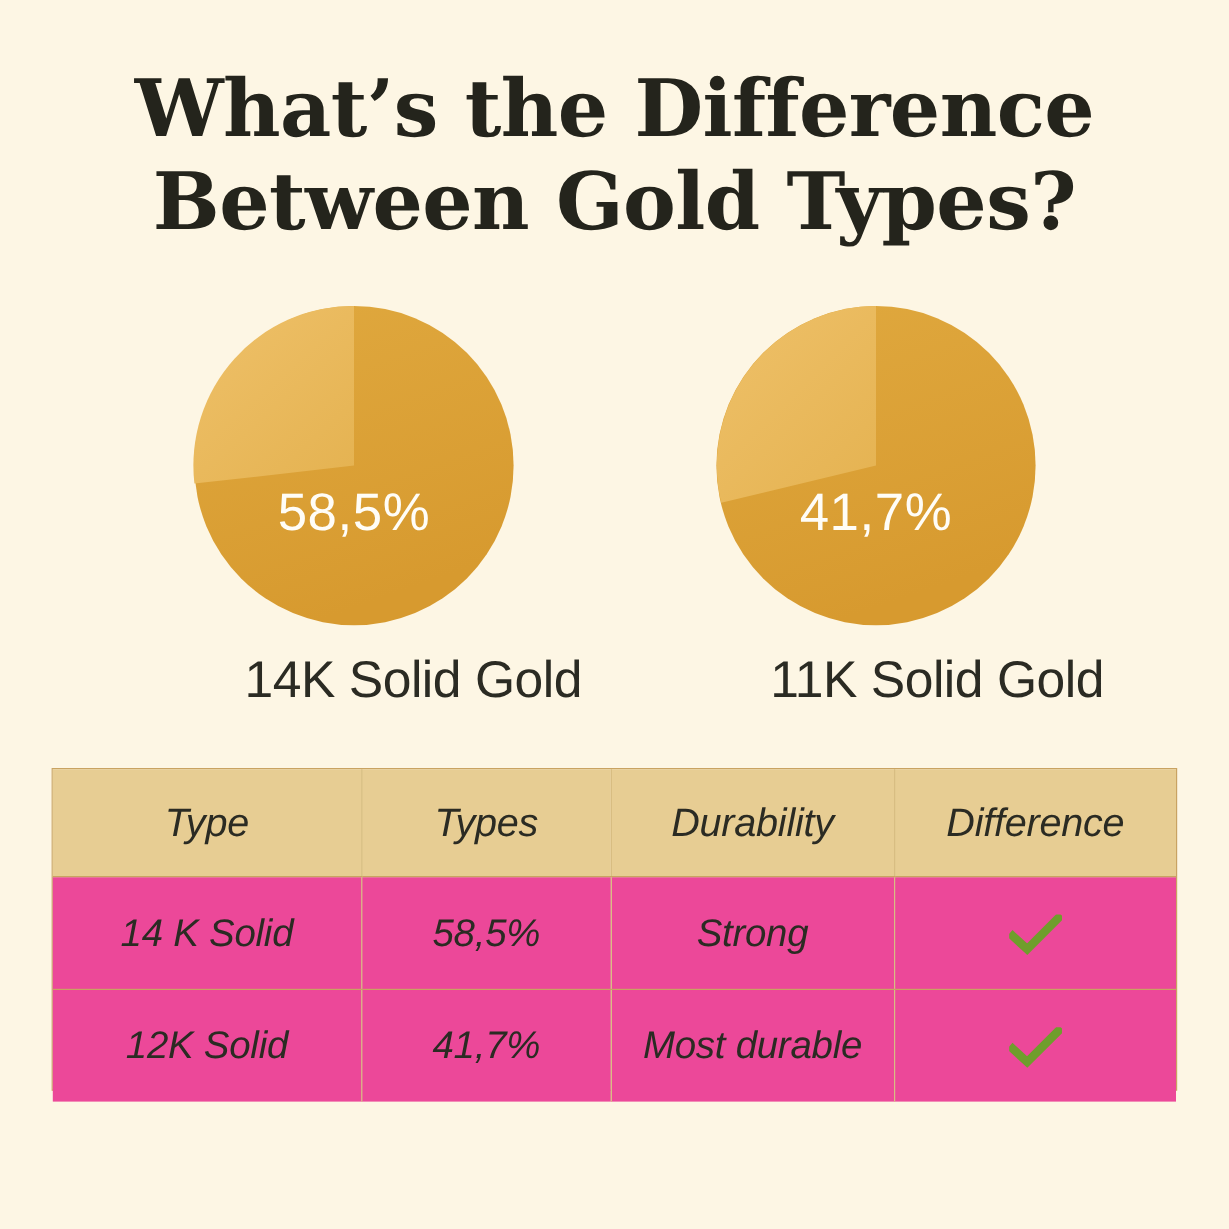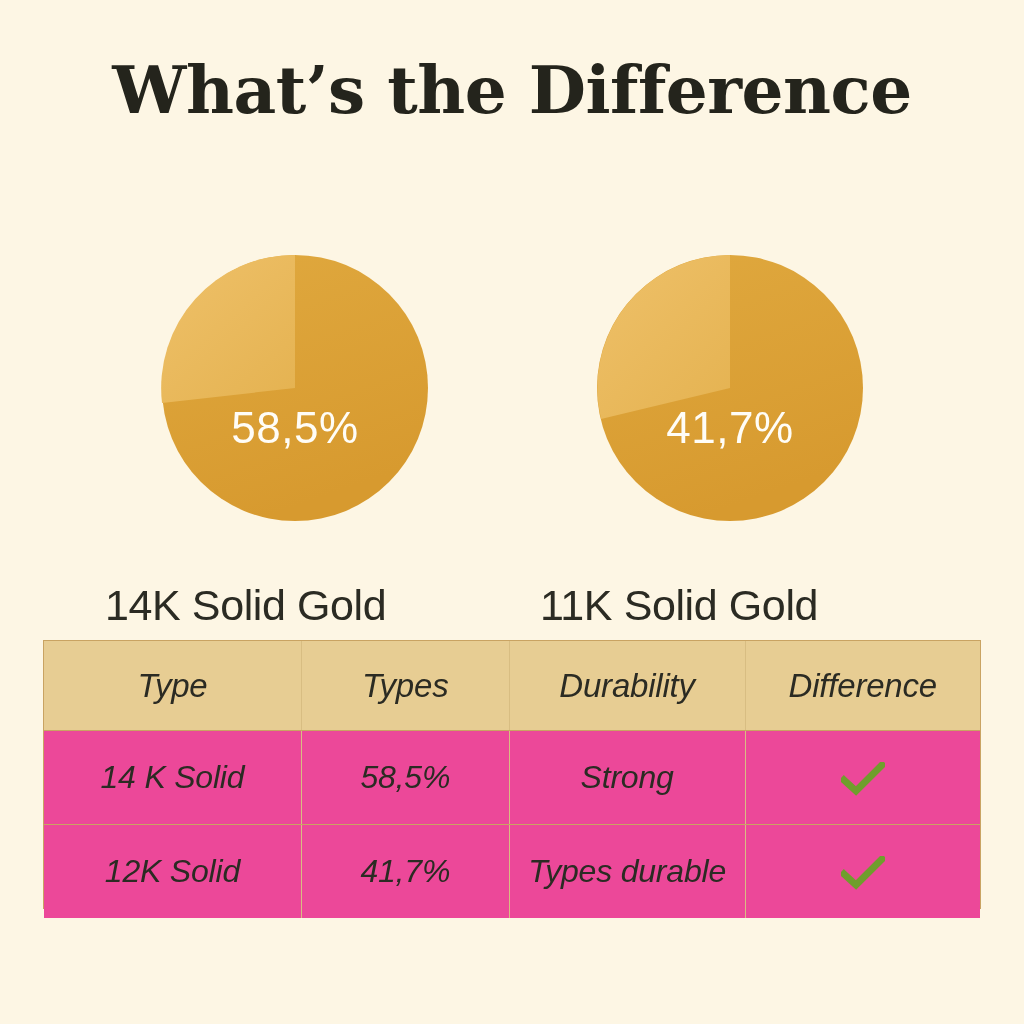--- a/index.html
+++ b/index.html
@@ -78,27 +78,26 @@
     font-weight: 400;
     font-size: 44px;
     color: #fffdf7;
     letter-spacing: 0.5px;
   }
   .pie-caption {
     position: absolute;
     left: -40px;
     top: 293px;
     width: 380px;
-    text-align: left;
+    text-align: right;
     font-family: "Liberation Sans", sans-serif;
     font-weight: 400;
     font-size: 43px;
     color: #2b2b23;
     letter-spacing: -0.4px;
-    margin-top: 38px;
   }
 
   
   .table-wrap {
     position: absolute;
     left: 43px;
     top: 640px;
     width: 938px;
     height: 269px;
     border: 1.5px solid #c9a362;
@@ -155,20 +154,21 @@
     vertical-align: middle;
   }
 </style>
 </head>
 <body>
 
 <div id="infographic">
 
   <div class="title-block">
     <span class="line">What’s the Difference</span>
+    <span class="line">Between Gold Types?</span>
   </div>
 
   <div class="pies">
 
     <div class="pie-unit left">
       <div class="pie-wrap">
         <svg viewBox="0 0 270 270" xmlns="http://www.w3.org/2000/svg" aria-hidden="true">
           <defs>
             <linearGradient id="gDark1" x1="0" y1="0" x2="0.35" y2="1">
               <stop offset="0%" stop-color="#e0a93f"></stop>
@@ -237,21 +237,21 @@
             <span class="check">
               <svg viewBox="0 0 44 34" xmlns="http://www.w3.org/2000/svg" aria-hidden="true">
                 <path d="M3 18 L15 29 L41 3" fill="none" stroke="#6f9e2c" stroke-width="7" stroke-linecap="square" stroke-linejoin="miter"></path>
               </svg>
             </span>
           </td>
         </tr>
         <tr>
           <td>12K Solid</td>
           <td>41,7%</td>
-          <td>Types durable</td>
+          <td>Most durable</td>
           <td>
             <span class="check">
               <svg viewBox="0 0 44 34" xmlns="http://www.w3.org/2000/svg" aria-hidden="true">
                 <path d="M3 18 L15 29 L41 3" fill="none" stroke="#6f9e2c" stroke-width="7" stroke-linecap="square" stroke-linejoin="miter"></path>
               </svg>
             </span>
           </td>
         </tr>
       </tbody>
     </table>

